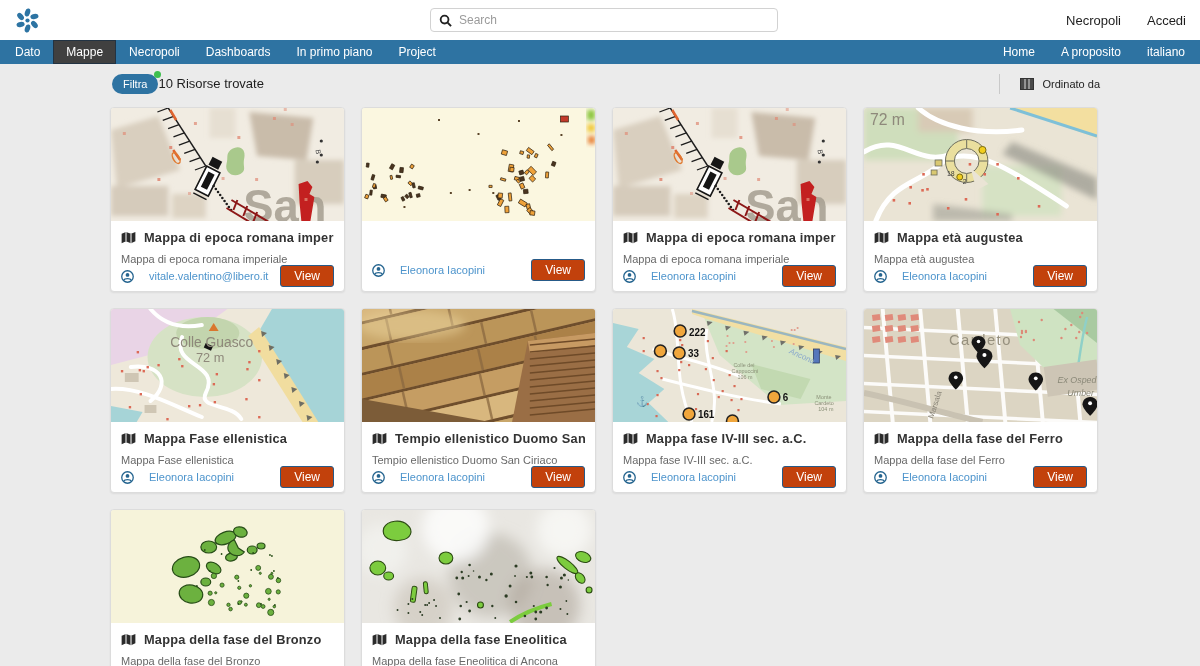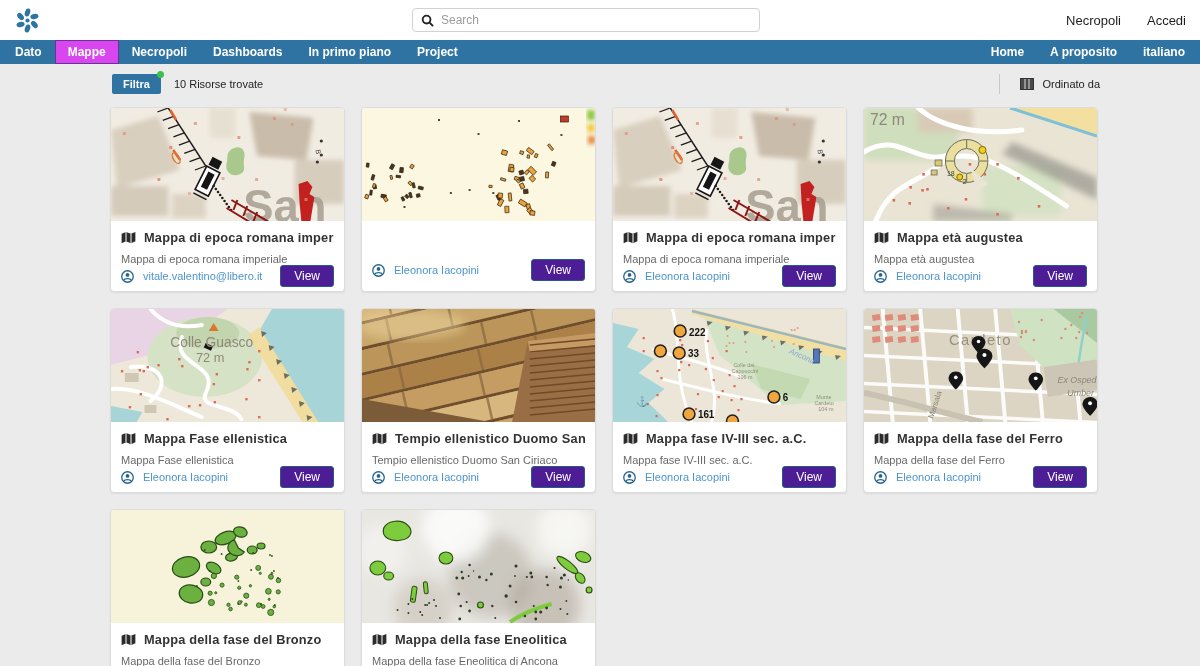--- a/index.html
+++ b/index.html
@@ -2,59 +2,59 @@
 <html><head>
 <meta charset="utf-8">
 <style>
   * { box-sizing: border-box; margin: 0; padding: 0; }
   html,body { width:1200px; height:666px; overflow:hidden; }
   body { background:#ebebeb; font-family:"Liberation Sans", sans-serif; color:#222; }
 
   
   .hdr { position:relative; height:40px; background:#fff; display:flex; align-items:center; padding:0 14px; }
   .logo { width:27px; height:27px; display:block; cursor:pointer; }
-  .search { position:absolute; left:412px; top:8px; width:348px; height:24px;
+  .search { position:absolute; left:430px; top:8px; width:348px; height:24px;
             border:1px solid #d2d2d2; border-radius:4px; background:#fff;
             display:flex; align-items:center; padding:0 8px; gap:7px; }
   .search input { border:none; outline:none; flex:1; font-size:12px; color:#555; font-family:inherit; background:transparent; }
   .search input::placeholder { color:#9b9b9b; }
   .hlinks { margin-left:auto; display:flex; gap:26px; font-size:13px; }
   .hlinks a { color:#1e1e1e; text-decoration:none; cursor:pointer; }
 
   
   .nav { height:24px; background:#2e73a2; display:flex; align-items:stretch; padding:0 2px; font-size:12px; color:#fff; }
   .nav .side { display:flex; align-items:stretch; }
   .nav .right { margin-left:auto;justify-content:center; }
-  .nav-item { display:flex; align-items:center; padding:0 13px; cursor:pointer; white-space:nowrap;font-weight:bold; }
-  .nav-item.active { background:#d946ef; box-shadow:inset 0 0 0 1px rgba(10,40,70,.55); }
+  .nav-item { display:flex; align-items:center; padding:0 13px; cursor:pointer; white-space:nowrap; }
+  .nav-item.active { background:#404040; box-shadow:inset 0 0 0 1px rgba(10,40,70,.55); }
 
   
   .fbar { height:31px; display:flex; align-items:center; padding:8px 100px 0 112px; }
-  .filtra { position:relative; background:#2e73a2; color:#fff; border:none; border-radius:2px;
-            font-size:11px; padding:4px 11px; cursor:pointer; font-family:inherit;font-weight:bold; }
+  .filtra { position:relative; background:#2e73a2; color:#fff; border:none; border-radius:10px;
+            font-size:11px; padding:4px 11px; cursor:pointer; font-family:inherit; }
   .filtra .dot { position:absolute; top:-3px; right:-3px; width:7px; height:7px; border-radius:50%; background:#3fbf4e; }
-  .fcount { margin-left:13px; font-size:11px; color:#1e1e1e; }
+  .fcount { font-size:13px; color:#1e1e1e; }
   .sort { margin-left:auto; display:flex; align-items:center; gap:9px; border-left:1px solid #c9c9c9;
           padding-left:20px; height:20px; font-size:11px; cursor:pointer; }
 
   
   .grid { width:986px; margin:12px 0 0 110px; display:grid; grid-template-columns:repeat(4,235px); gap:16px; }
   .card { background:#fff; border:1px solid #dcdcdc; border-radius:4px; height:185px; overflow:hidden;
           display:flex; flex-direction:column; box-shadow:0 1px 2px rgba(0,0,0,.07); }
   .thumb { height:113px; flex:0 0 113px; overflow:hidden; background:#f0ece2; cursor:pointer; }
   .thumb svg { display:block; }
   .cbody { padding:9px 10px 0 10px; }
   .trow { display:flex; align-items:center; gap:8px; }
   .trow h3 { font-size:12.8px; font-weight:bold; color:#333; letter-spacing:.2px;
              white-space:nowrap; overflow:hidden; cursor:pointer; }
   .mapicon { flex:0 0 15px; height:13px; display:flex; }
   .sub { margin-top:8px; font-size:11px; color:#686868; white-space:nowrap; overflow:hidden; }
   .foot { margin-top:auto; display:flex; align-items:center; padding:0 10px 10px 10px; }
-  .author { display:flex; align-items:center; gap:9px; font-size:11px; color:#4d94cc; cursor:pointer; }
-  .view { margin-left:auto; background:#4c1d95; border:1px solid #265a88; color:#fff; font-size:12px;
+  .author { display:flex; align-items:center; gap:15px; font-size:11px; color:#4d94cc; cursor:pointer; }
+  .view { margin-left:auto; background:#c2410c; border:1px solid #265a88; color:#fff; font-size:12px;
           padding:3px 13px; border-radius:3px; cursor:pointer; font-family:inherit; }
 </style>
 </head>
 <body>
 
 <div>
 
   <header class="hdr">
     <svg class="logo" viewBox="0 0 27 27">
       <g transform="translate(13.5,13.5)" fill="#2d74a3">

